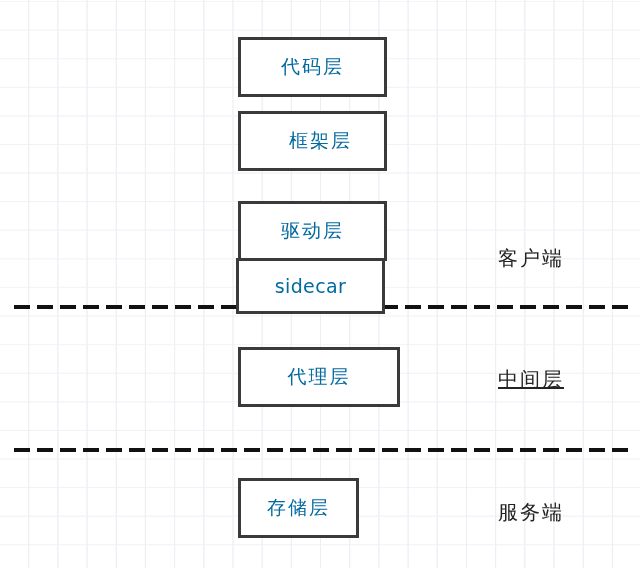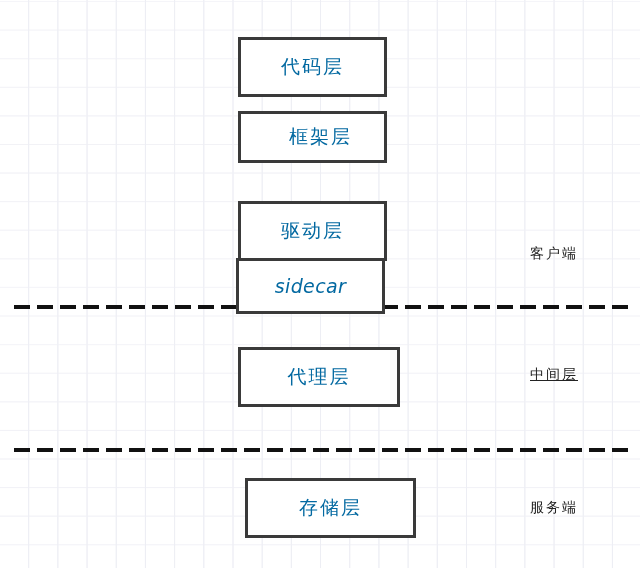--- a/index.html
+++ b/index.html
@@ -55,70 +55,68 @@
   }
 
   .node-cn {
     font-size: 19px;
     letter-spacing: 2px;
   }
 
   .node-en {
     font-size: 19px;
     letter-spacing: 0.4px;
-    font-style: italic;
   }
 
   .divider {
     position: absolute;
     left: 14px;
     right: 8px;
     height: 4px;
     z-index: 2;
     background-image: linear-gradient(to right, #111111 0 16px, transparent 16px 23px);
     background-size: 23px 4px;
     background-repeat: repeat-x;
   }
 
   .zone-label {
     position: absolute;
-    font-size: 14px;
+    font-size: 20px;
     letter-spacing: 2px;
     color: #232323;
     white-space: nowrap;
     z-index: 3;
-    margin-left: 32px;
   }
 </style>
 </head>
 <body>
 
 <div id="canvas" style="width: 640px; height: 568px;">
 
   <div class="node node-cn" style="left: 238px; top: 37px; width: 149px; height: 60px;">
     <span>代码层</span>
   </div>
 
-  <div class="node node-cn" style="left: 238px; top: 111px; width: 149px; height: 52px; padding-left: 16px;">
+  <div class="node node-cn" style="left: 238px; top: 111px; width: 149px; height: 60px; padding-left: 16px;">
     <span>框架层</span>
   </div>
 
   <div class="node node-cn" style="left: 238px; top: 201px; width: 149px; height: 60px;">
     <span>驱动层</span>
   </div>
 
   <div class="node node-en" style="left: 236px; top: 258px; width: 149px; height: 56px;">
     <span>sidecar</span>
   </div>
 
   <div class="node node-cn" style="left: 238px; top: 347px; width: 162px; height: 60px;">
     <span>代理层</span>
   </div>
 
-  <div class="node node-cn" style="left: 238px; top: 478px; width: 171px; height: 60px; margin-left: 7px;">
+  <div class="node node-cn" style="left: 238px; top: 478px; width: 121px; height: 60px;">
     <span>存储层</span>
   </div>
 
   <div class="divider" style="top: 305px;"></div>
   <div class="divider" style="top: 448px;"></div>
 
   <div class="zone-label" style="left: 498px; top: 245px;">
     <span>客户端</span>
   </div>
   <div class="zone-label" style="left: 498px; top: 366px; text-decoration: underline;">

